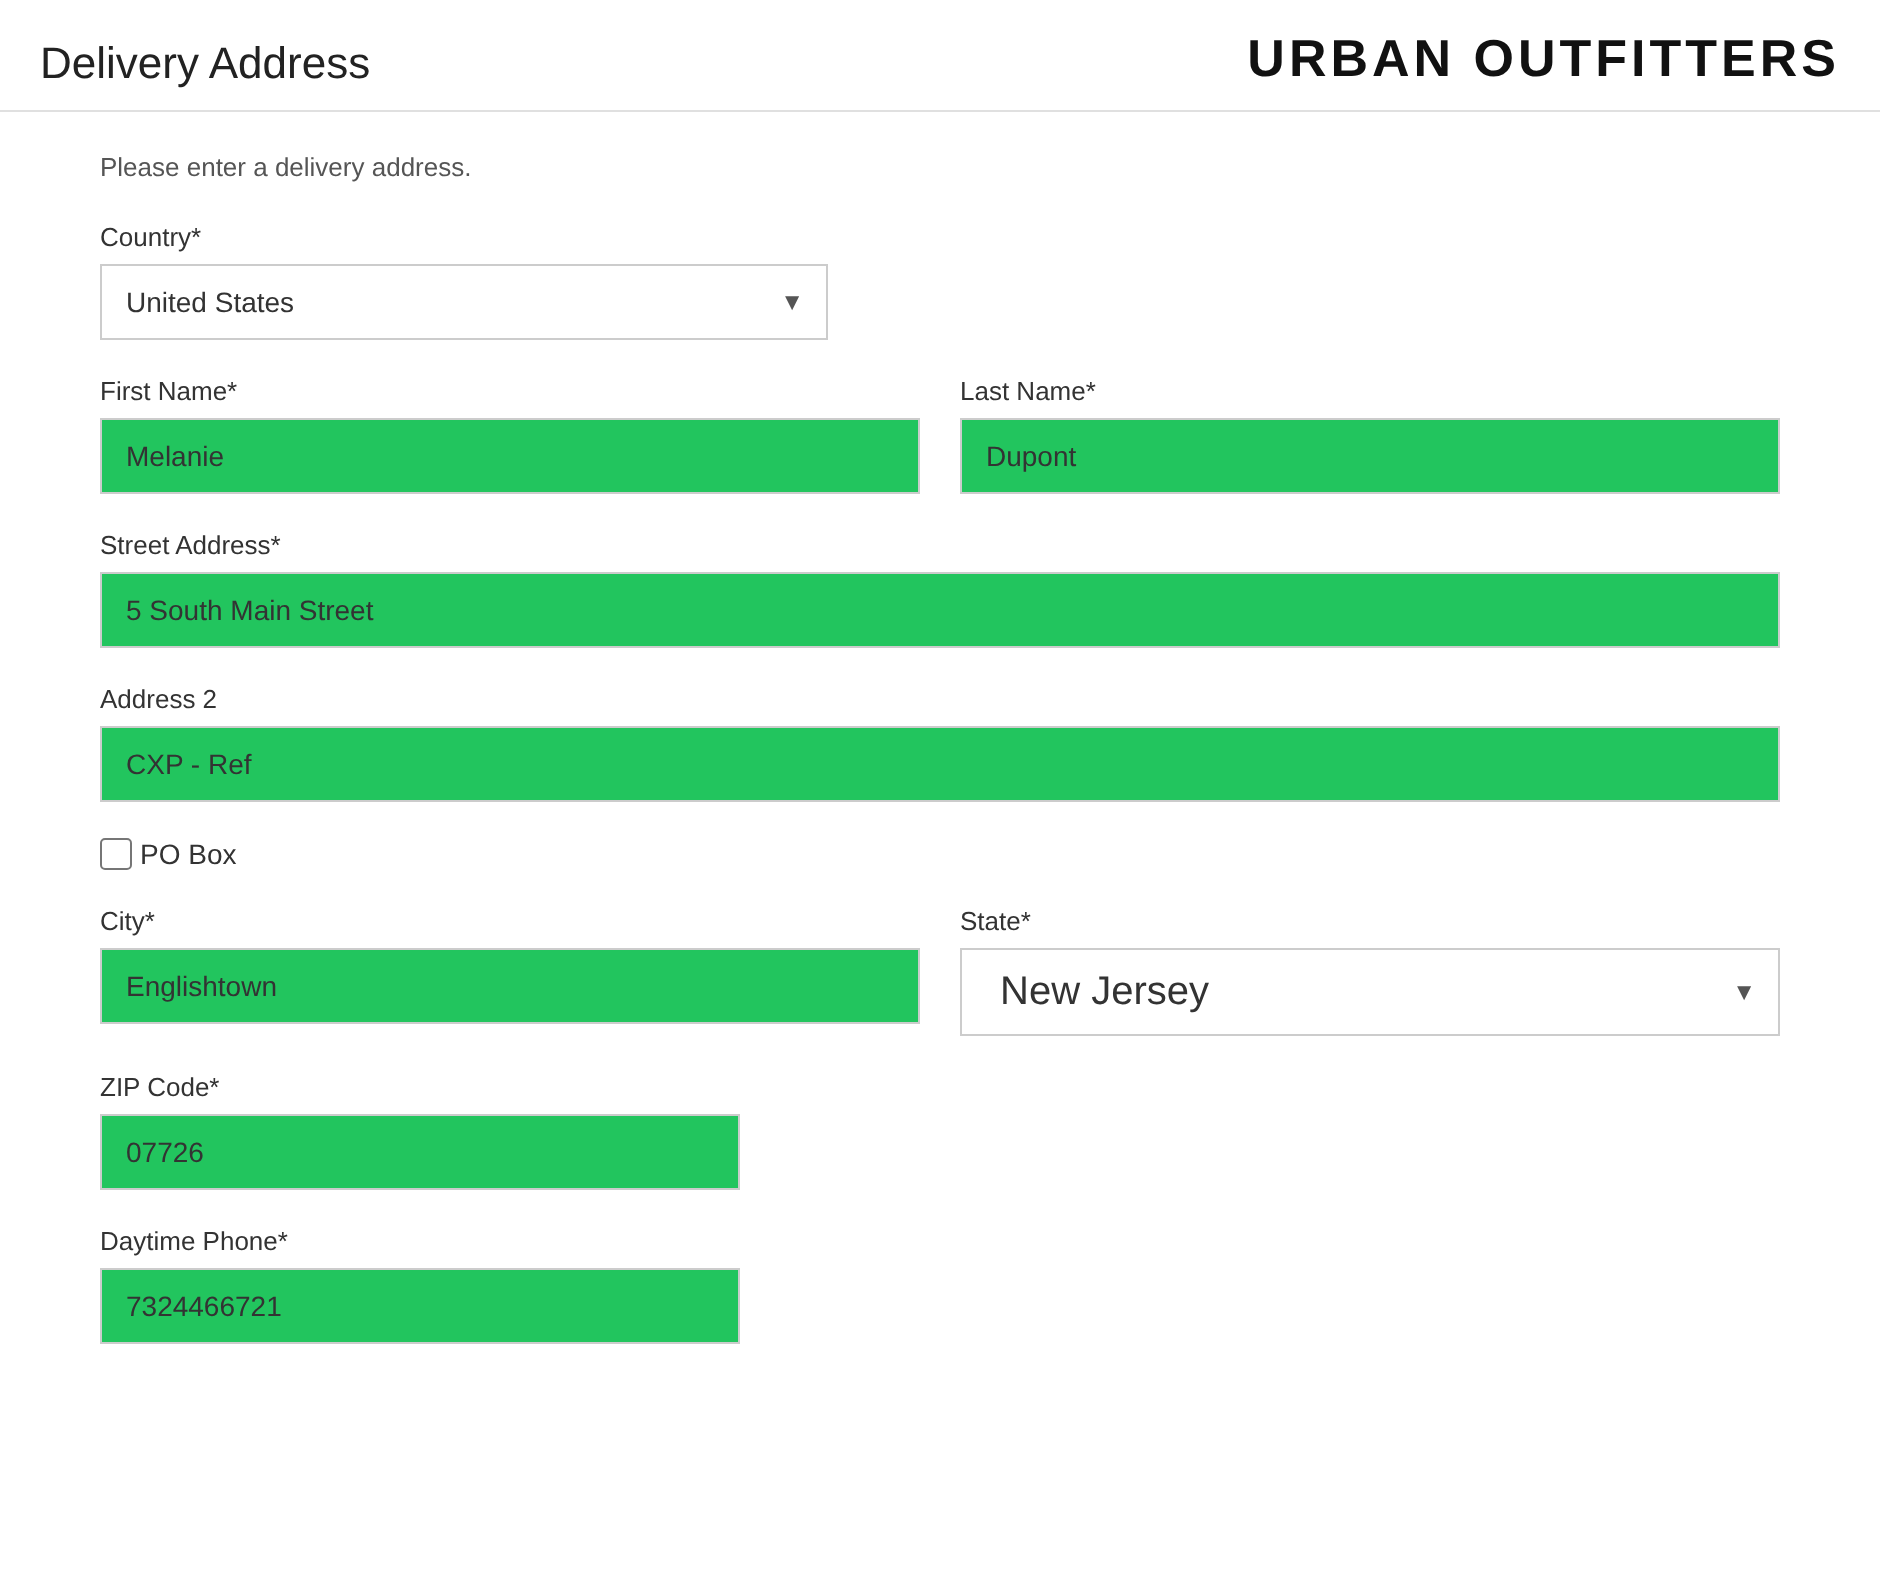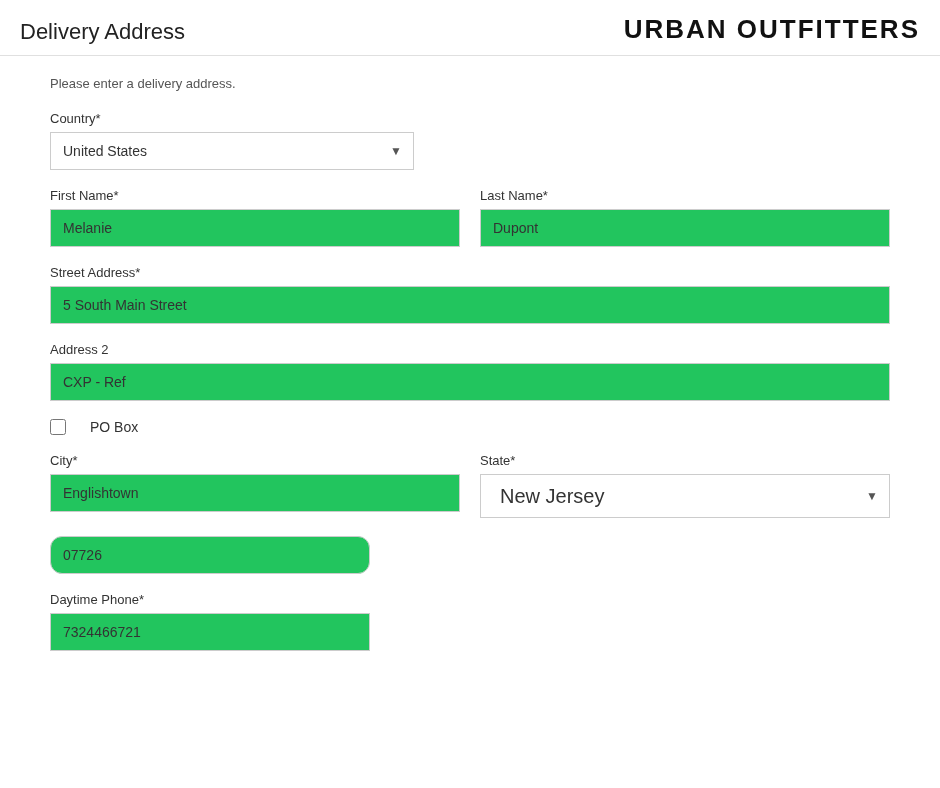--- a/index.html
+++ b/index.html
@@ -129,21 +129,21 @@
       background: #fff;
       appearance: none;
       -webkit-appearance: none;
       outline: none;
       cursor: pointer;
     }
 
     .checkbox-group {
       display: flex;
       align-items: center;
-      gap: 24px;
+      gap: 4px;
       margin-bottom: 18px;
     }
 
     .checkbox-group input[type="checkbox"] {
       width: 16px;
       height: 16px;
       border: 1px solid #aaa;
       cursor: pointer;
     }
 
@@ -263,21 +263,22 @@
             <option>West Virginia</option>
             <option>Wisconsin</option>
             <option>Wyoming</option>
           </select>
           <span class="select-arrow">▼</span>
         </div>
       </div>
     </div>
 
     <div class="form-group">
-      <input class="form-input" type="text" value="07726" style="width: 320px; border-radius: 12px;">
+      <label class="form-label">ZIP Code*</label>
+      <input class="form-input" type="text" value="07726" style="width: 320px;">
     </div>
 
     <div class="form-group">
       <label class="form-label">Daytime Phone*</label>
       <input class="form-input" type="text" value="7324466721" style="width: 320px;">
     </div>
 
   </div>
 </div>
 

